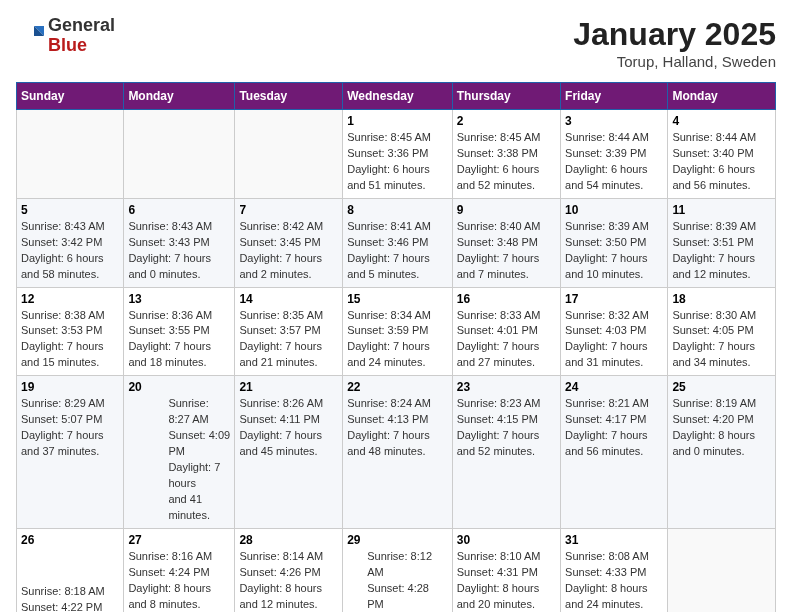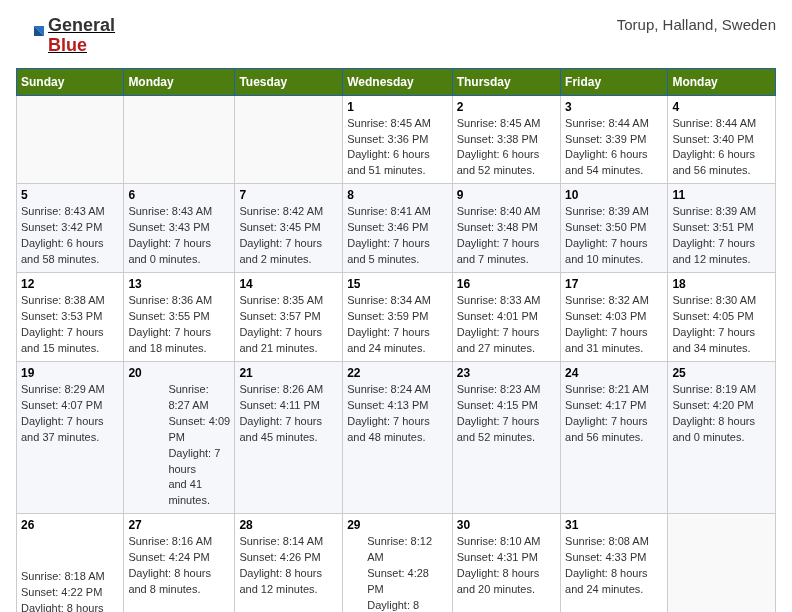--- a/index.html
+++ b/index.html
@@ -19,21 +19,20 @@
     .logo {
       display: flex;
       align-items: center;
     }
     .logo-text {
       display: flex;
       flex-direction: column;
       font-size: 18px;
       font-weight: bold;
       line-height: 1.1;
-      text-decoration: underline;
     }
     .logo-general { color: #333; }
     .logo-blue { color: #b91c1c; }
     .logo-icon {
       width: 28px;
       height: 28px;
       margin-right: 4px;
     }
     .title-block {
       text-align: right;
@@ -46,21 +45,21 @@
     .location {
       font-size: 15px;
       color: #444;
     }
     .calendar {
       width: 100%;
       border-collapse: collapse;
       font-size: 11px;
     }
     .calendar thead th {
-      background-color: #4d7c0f;
+      background-color: #701a75;
       color: #fff;
       padding: 6px 4px;
       text-align: left;
       font-size: 12px;
       font-weight: bold;
       border: 1px solid #2060aa;
       margin-left: 24px;
     }
     .calendar tbody td {
       border: 1px solid #ccc;
@@ -97,20 +96,21 @@
       <rect x="0" y="0" width="28" height="28" fill="white"></rect>
       <polygon points="18,4 28,4 28,14" fill="#2970c0"></polygon>
       <polygon points="18,4 28,14 18,14" fill="#1a5090"></polygon>
     </svg>
     <div class="logo-text">
       <span class="logo-general">General</span>
       <span class="logo-blue">Blue</span>
     </div>
   </div>
   <div class="title-block">
+    <div class="month-title">January 2025</div>
     <div class="location">Torup, Halland, Sweden</div>
   </div>
 </div>
 
 <table class="calendar">
   <thead>
     <tr>
     <th>Sunday</th>
         <th>Monday</th>
         <th>Tuesday</th>
@@ -253,21 +253,21 @@
           <div class="day-info" style="white-space: pre-line;">Sunrise: 8:30 AM
 Sunset: 4:05 PM
 Daylight: 7 hours
 and 34 minutes.</div>
         </td>
       </tr>
       <tr>
         <td>
           <span class="day-number">19</span>
           <div class="day-info" style="white-space: pre-line;">Sunrise: 8:29 AM
-Sunset: 4:07 PM
+Sunset: 5:07 PM
 Daylight: 7 hours
 and 37 minutes.</div>
         </td>
         <td>
           <span class="day-number">20</span>
           <div class="day-info" style="white-space: pre-line; margin-left: 40px;">Sunrise: 8:27 AM
 Sunset: 4:09 PM
 Daylight: 7 hours
 and 41 minutes.</div>
         </td>

